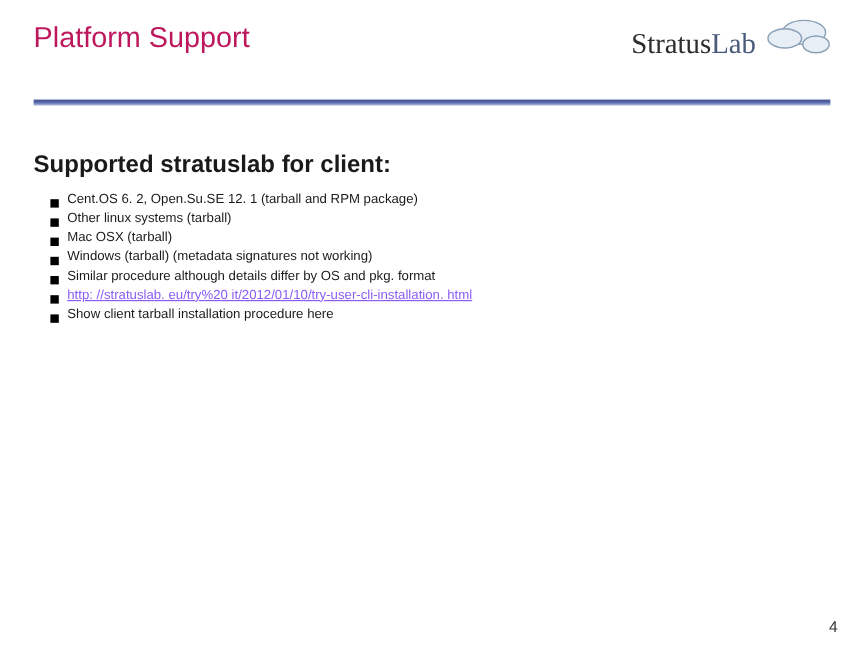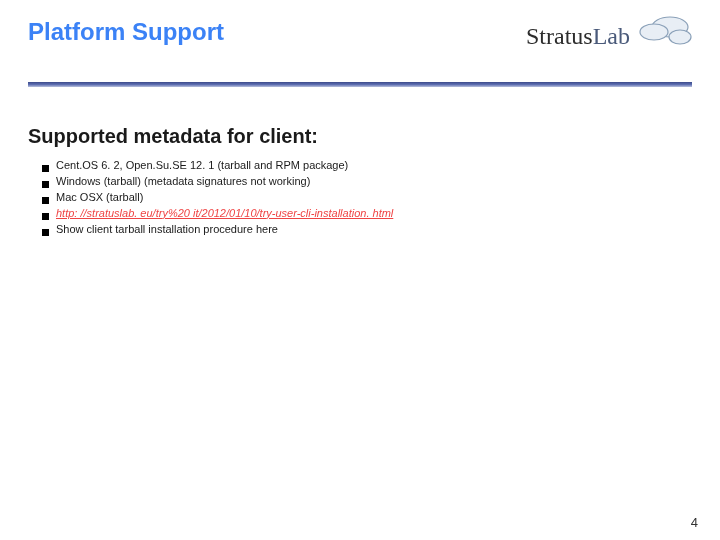--- a/index.html
+++ b/index.html
@@ -12,22 +12,22 @@
     overflow: hidden;
   }
   .header {
     display: flex;
     justify-content: space-between;
     align-items: flex-start;
     padding: 18px 28px 0 28px;
   }
   .title {
     font-size: 24px;
-    font-weight: bold;
-    color: #3b82f6;
+    font-weight: normal;
+    color: #be185d;
   }
   .logo-wrap {
     position: relative;
     top: -6px;
     margin-left: 20px;
   }
   .divider {
     margin: 10px 28px 0 28px;
     height: 5px;
     background: linear-gradient(to bottom, #3b4a8a 0%, #5c6db0 50%, #b8c0dd 100%);
@@ -56,23 +56,22 @@
   ul.bullets li::before {
     content: "";
     position: absolute;
     left: 0;
     top: 7px;
     width: 7px;
     height: 7px;
     background: #000;
   }
   a.link {
-    color: #ef4444;
+    color: #8b5cf6;
     text-decoration: underline;
-    font-style: italic;
   }
   .page-num {
     position: absolute;
     bottom: 10px;
     right: 22px;
     font-size: 13px;
     color: #333;
   }
 </style>
 </head>
@@ -88,28 +87,30 @@
       <text x="4" y="32" font-family="Georgia, 'Times New Roman', serif" font-size="24" fill="#2d2d2d">
         <tspan font-weight="normal">Stratus</tspan><tspan font-weight="normal" fill="#4a5a7a">Lab</tspan>
       </text>
     </svg>
   </div>
 </div>
 
 <div class="divider"></div>
 
 <div class="section">
-  <div class="section-heading">Supported metadata for client:</div>
+  <div class="section-heading">Supported stratuslab for client:</div>
   <ul class="bullets">
     <li>Cent.OS 6. 2, Open.Su.SE 12. 1 (tarball and RPM package)</li>
+    <li>Other linux systems (tarball)</li>
+    <li>Mac OSX (tarball)</li>
     <li>Windows (tarball) (metadata signatures not working)</li>
-    <li>Mac OSX (tarball)</li>
   </ul>
 </div>
 
 <div class="section">
   <ul class="bullets">
+    <li>Similar procedure although details differ by OS and pkg. format</li>
     <li><a class="link">http: //stratuslab. eu/try%20 it/2012/01/10/try-user-cli-installation. html</a></li>
     <li>Show client tarball installation procedure here</li>
   </ul>
 </div>
 
 <div class="page-num">4</div>
 
 </body></html>

